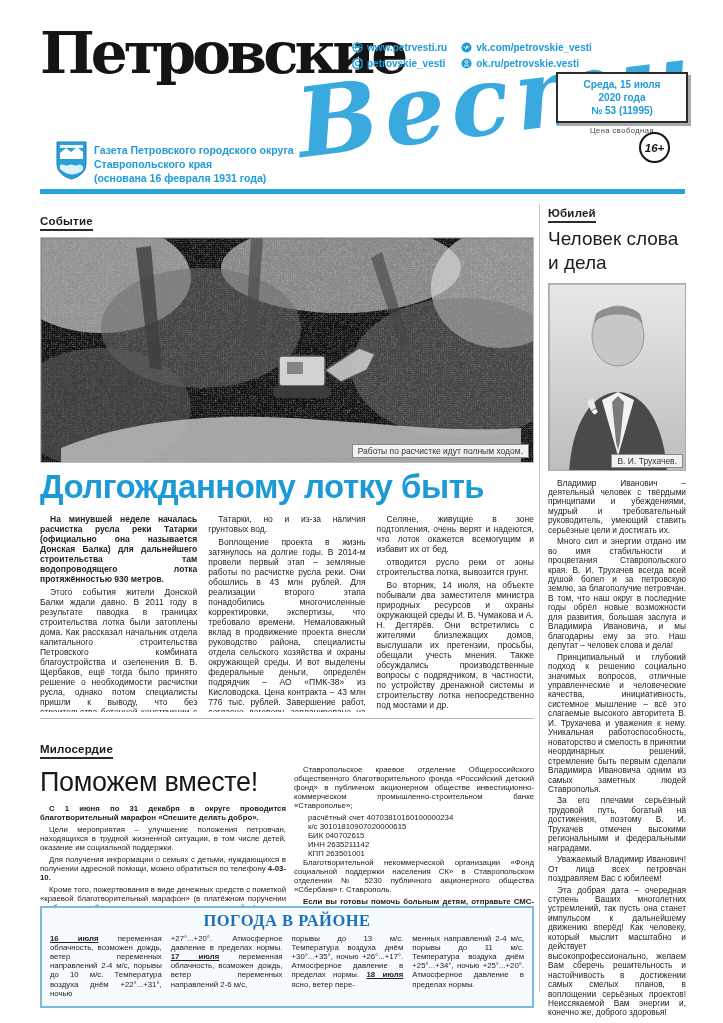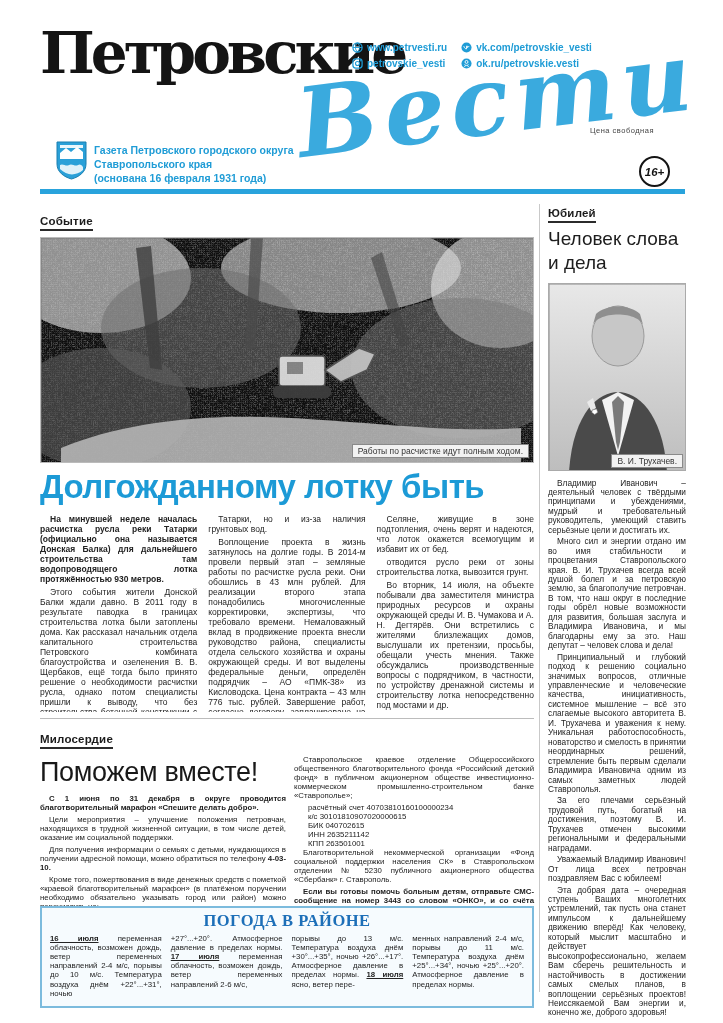--- a/index.html
+++ b/index.html
@@ -34,21 +34,21 @@
     color:#1f9cd6; font-weight:bold; font-size:10px; line-height:1.3;
   }
   .price{ position:absolute; left:556px; top:126px; width:132px; text-align:center;
     font-size:7.5px; color:#444; letter-spacing:.5px; }
   .emblem{ position:absolute; left:56px; top:141px; }
   .mast-desc{
     position:absolute; left:94px; top:143px;
     font-size:10.5px; font-weight:bold; color:#1f9cd6; line-height:1.35;
   }
   .age-badge{
-    position:absolute; left:639px; top:156px; width:31px; height:31px;
+    position:absolute; left:639px; top:132px; width:31px; height:31px;
     border:2.5px solid #141414; border-radius:50%; background:#fff;
     display:flex; align-items:center; justify-content:center;
     font-size:11.5px; font-weight:bold; font-style:italic; color:#141414; z-index:4;
   }
   .blue-bar{ position:absolute; left:40px; top:189px; width:645px; height:5px; background:#29a3dc; }
   
   .v-divider{ position:absolute; left:539px; top:204px; width:1px; height:788px; background:#c9c9c9; }
   .main-col{ position:absolute; left:40px; top:211px; width:494px; }
   .side-col{ position:absolute; left:548px; top:203px; width:138px; }
   .section-label{
@@ -140,20 +140,25 @@
         <svg width="11" height="11" viewBox="0 0 12 12">
             <circle cx="6" cy="6" r="5.5" fill="#1f9cd6"></circle>
             <circle cx="6" cy="4.3" r="1.6" fill="none" stroke="#fff" stroke-width="1"></circle>
             <path d="M3.8 7.2c1.4 1.2 3 1.2 4.4 0M4.8 8.2l-1 1.6M7.2 8.2l1 1.6" fill="none" stroke="#fff" stroke-width="1"></path>
           </svg>
         <span>ok.ru/petrovskie.vesti</span>
       </div>
     </div>
   </div>
 
+  <div class="issue-box">
+    <div>Среда, 15 июля</div>
+    <div>2020 года</div>
+    <div>№ 53 (11995)</div>
+  </div>
   <div class="price">Цена свободная</div>
 
   <div class="emblem">
     <svg width="31" height="39" viewBox="0 0 31 39">
       <path d="M1 1h29v22c0 8-7 13-14.5 15C8 36 1 31 1 23z" fill="#2aa0d8" stroke="#1b7fb0" stroke-width="1"></path>
       <path d="M4 12l6-5 5 4 6-5 6 5v7H4z" fill="#ffffff"></path>
       <path d="M4 24c3-2 6 2 9 0s6 2 9 0s5 2 5 2v3c-7 6-16 6-23-1z" fill="#ffffff" opacity=".85"></path>
       <rect x="4" y="4" width="23" height="3" fill="#ffffff" opacity=".9"></rect>
     </svg>
   </div>
@@ -226,21 +231,21 @@
         <p>Селяне, живущие в зоне подтопления, очень верят и надеются, что лоток окажется всемогущим и избавит их от бед.</p>
         <p>отводится русло реки от зоны строительства лотка, вывозится грунт.</p>
         <p>Во вторник, 14 июля, на объекте побывали два заместителя министра природных ресурсов и охраны окружающей среды И. В. Чумакова и А. Н. Дегтярёв. Они встретились с жителями близлежащих домов, выслушали их претензии, просьбы, обещали учесть мнения. Также обсуждались производственные вопросы с подрядчиком, в частности, по устройству дренажной системы и строительству лотка непосредственно под мостами и др.</p>
 
       </div>
     </div>
 
     <div class="h-divider"></div>
 
     
-    <div style="margin-top:10px">
+    <div style="margin-top:20px">
       <span class="section-label">Милосердие</span>
       <div class="charity-wrap">
         <div class="charity-left">
           <div class="charity-headline">Поможем вместе!</div>
           <div class="charity-text">
             <p class="lead-bold">С 1 июня по 31 декабря в округе проводится благотворительный марафон «Спешите делать добро».</p>
             <p>Цели мероприятия – улучшение положения петровчан, находящихся в трудной жизненной ситуации, в том числе детей, оказание им социальной поддержки.</p>
             <p><span>Для получения информации о семьях с детьми, нуждающихся в получении адресной помощи, можно обратиться по телефону </span><b>4-03-10.</b></p>
             <p>Кроме того, пожертвования в виде денежных средств с пометкой «краевой благотворительный марафон» (в платёжном поручении необходимо обязательно указывать город или район) можно перечислить на:</p>
             <p class="req">расчётный счет 40703810100000000135</p>

